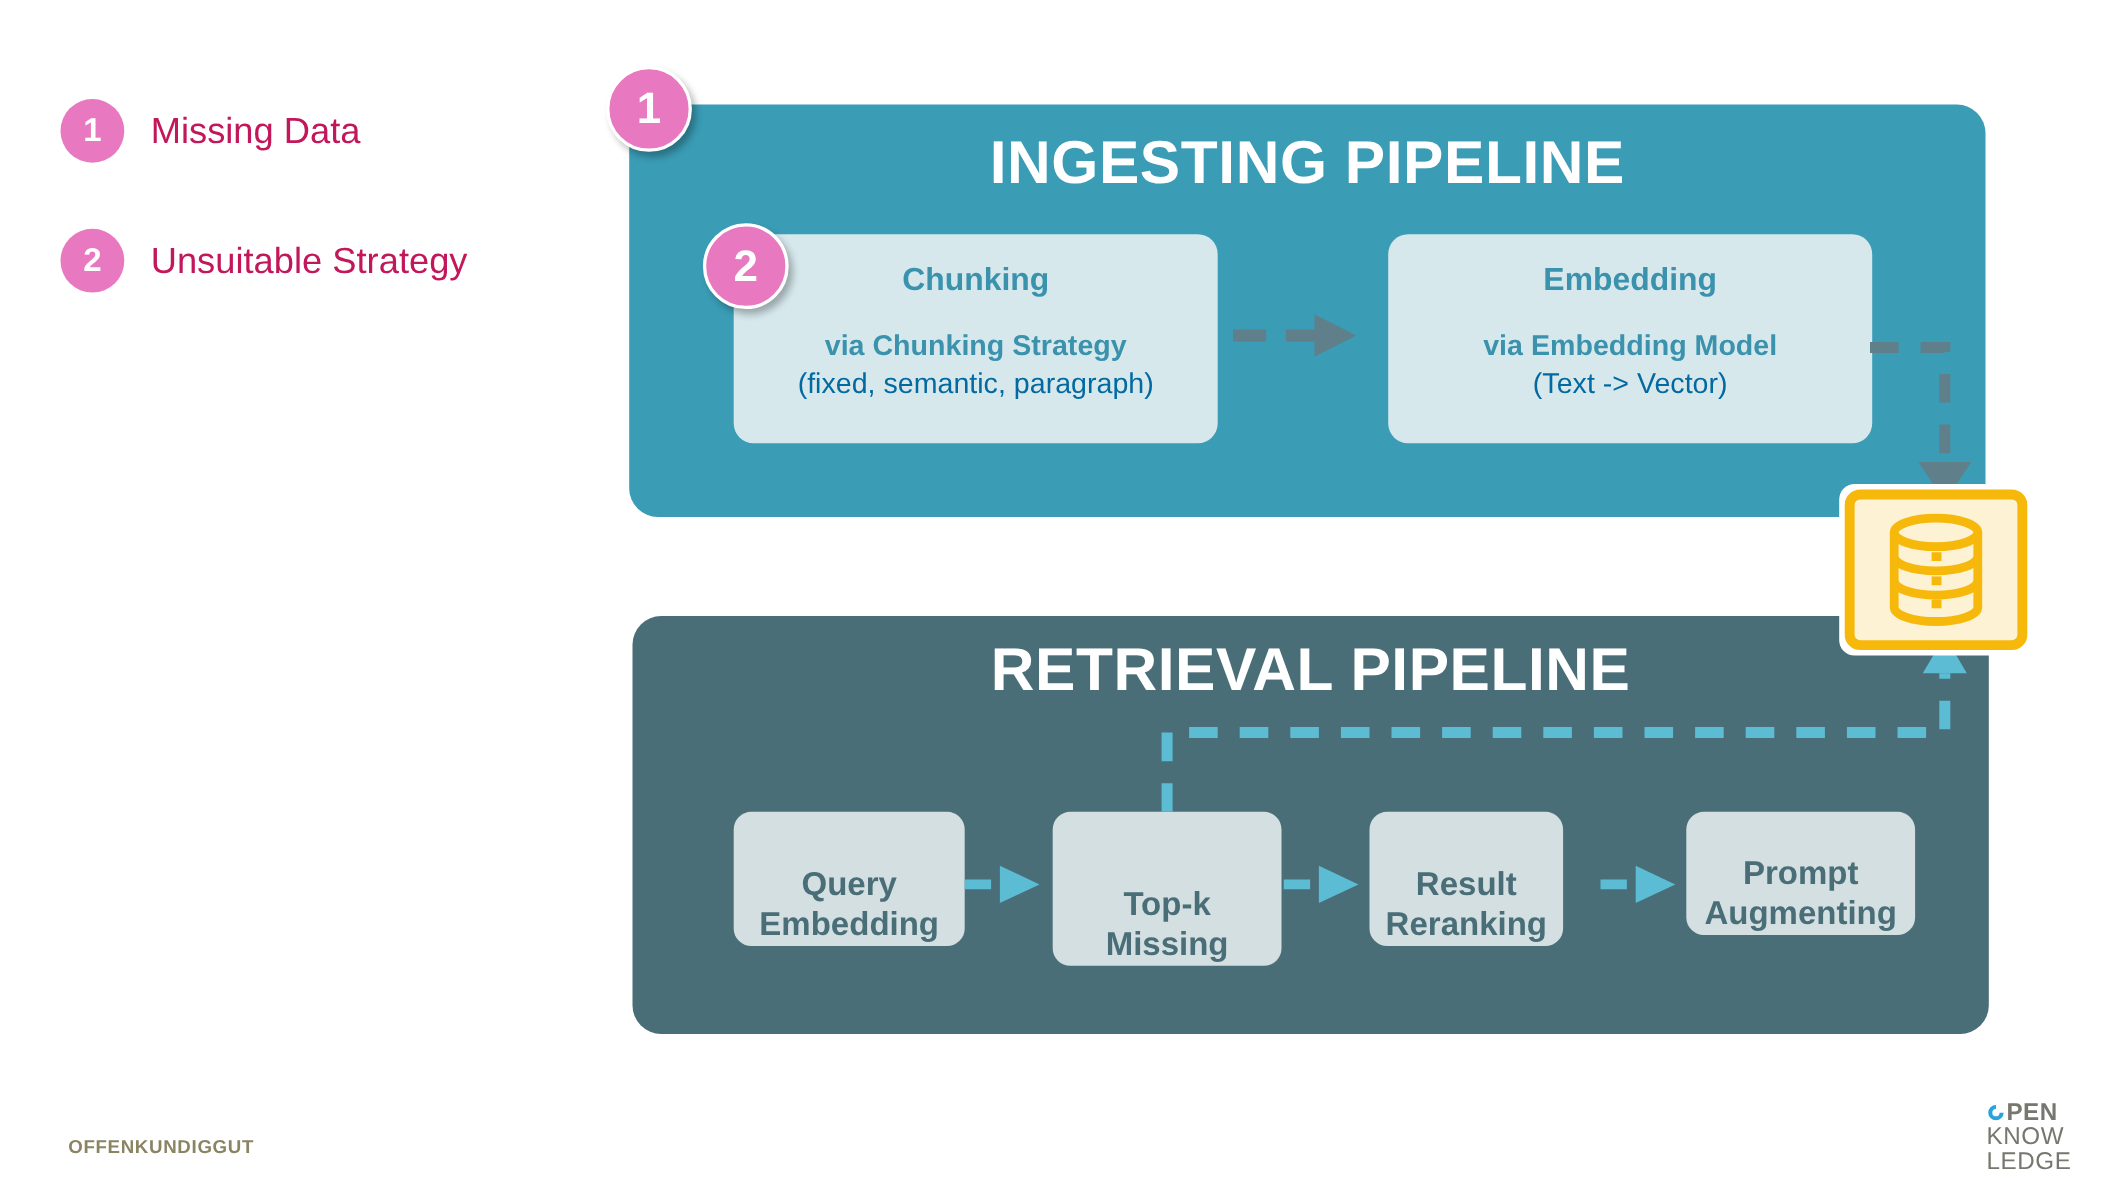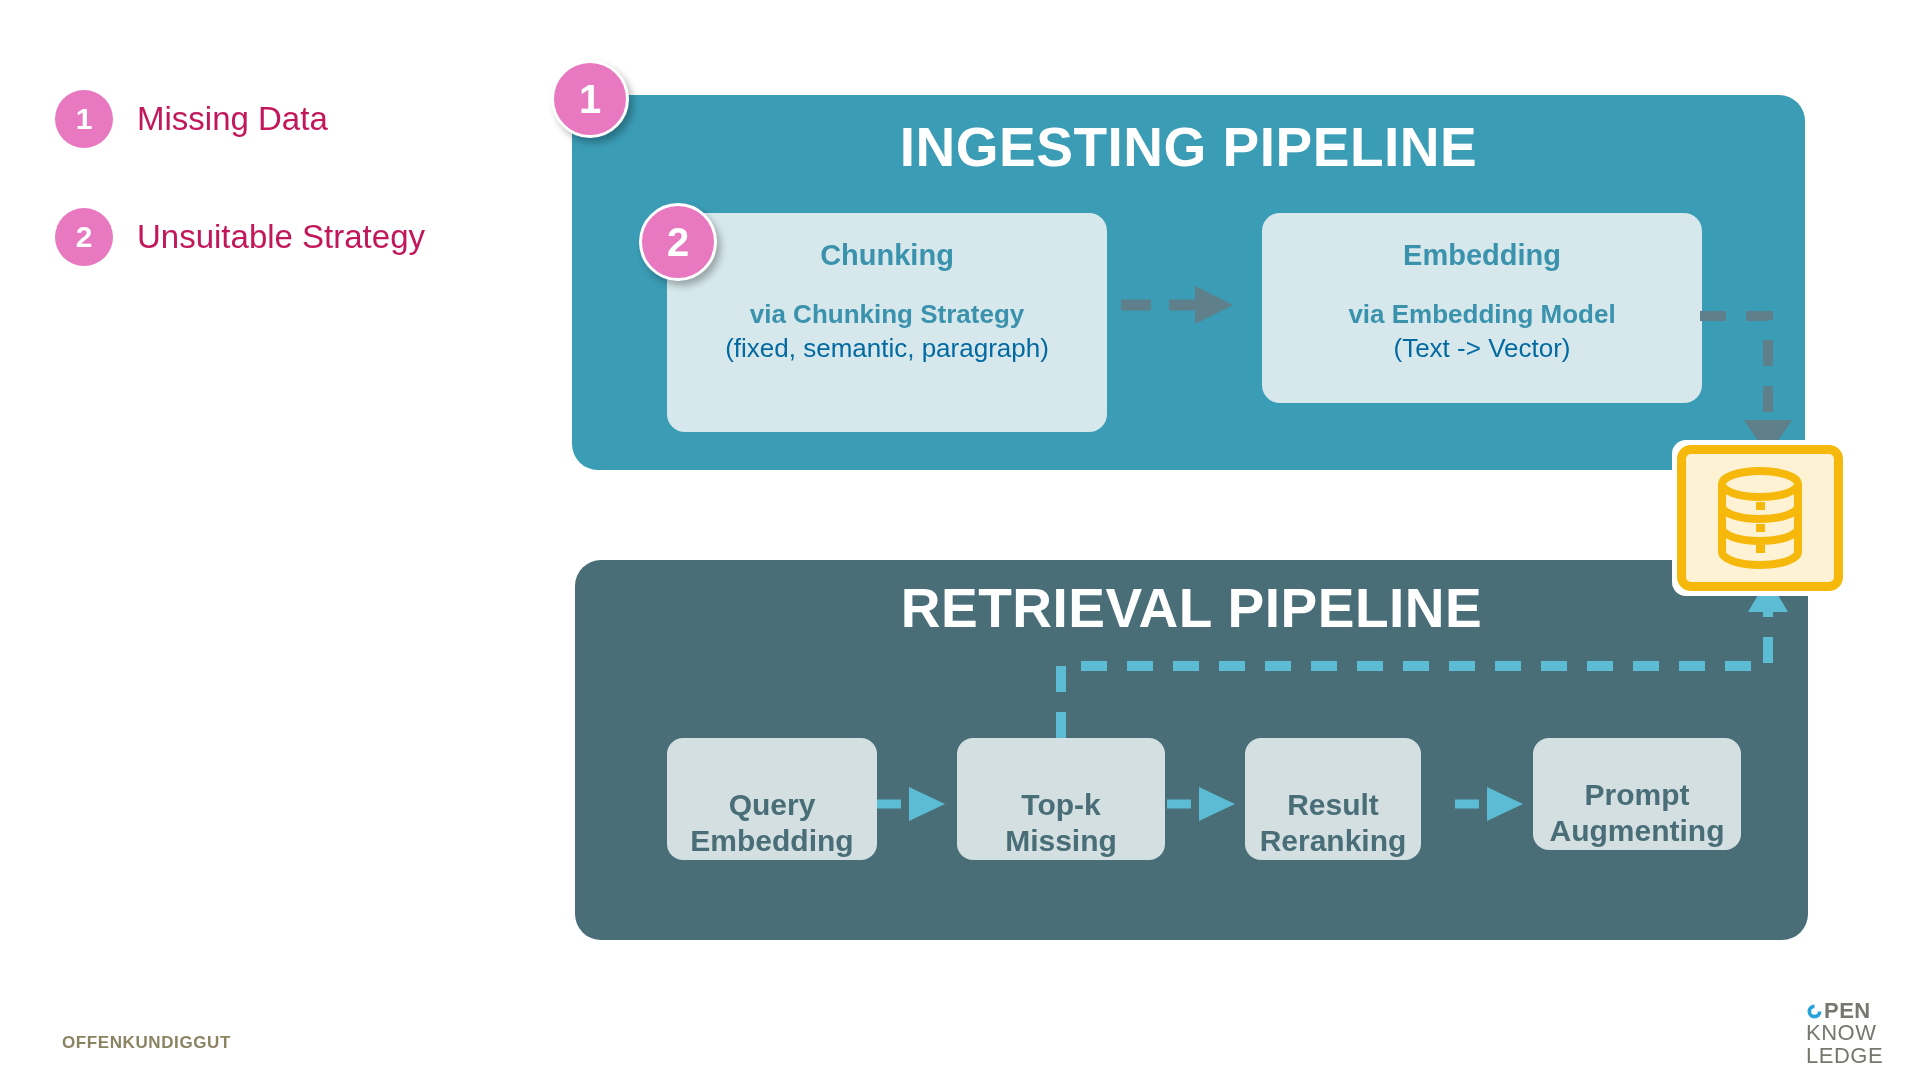--- a/index.html
+++ b/index.html
@@ -60,21 +60,21 @@
   #retrieval-panel .panel-title { top: 16px; }
 
   
   .ing-card {
     position: absolute;
     background: #d6e8ec;
     border-radius: 18px;
     text-align: center;
     padding-top: 26px;
   }
-  #card-chunking { left: 95px; top: 118px; width: 440px; height: 219px; }
+  #card-chunking { left: 95px; top: 118px; width: 440px; height: 190px; }
   #card-embedding { left: 690px; top: 118px; width: 440px; height: 190px; }
   .ing-title {
     color: #3a92ad;
     font-size: 29px; font-weight: bold;
     margin-bottom: 26px;
   }
   .ing-sub1 {
     color: #3a92ad;
     font-size: 26px; font-weight: bold;
     line-height: 1.3;
@@ -94,21 +94,21 @@
     background: #d3dfe1;
     border-radius: 16px;
     display: flex; align-items: flex-end; justify-content: center;
     text-align: center;
     color: #4a6e78;
     font-size: 30px; font-weight: bold;
     line-height: 1.22;
     top: 178px;
   }
   #card-query   { left: 92px;  width: 210px; height: 122px; }
-  #card-topk    { left: 382px; width: 208px; height: 122px; }
+  #card-topk    { left: 382px; width: 208px; height: 140px; }
   #card-rerank  { left: 670px; width: 176px; height: 122px; }
   #card-prompt  { left: 958px; width: 208px; height: 112px; }
 
   .ret-arrow { position: absolute; top: 222px; width: 78px; height: 44px; }
   #ret-arrow-1 { left: 300px; }
   #ret-arrow-2 { left: 590px; }
   #ret-arrow-3 { left: 878px; }
 
   
   #database-node {

